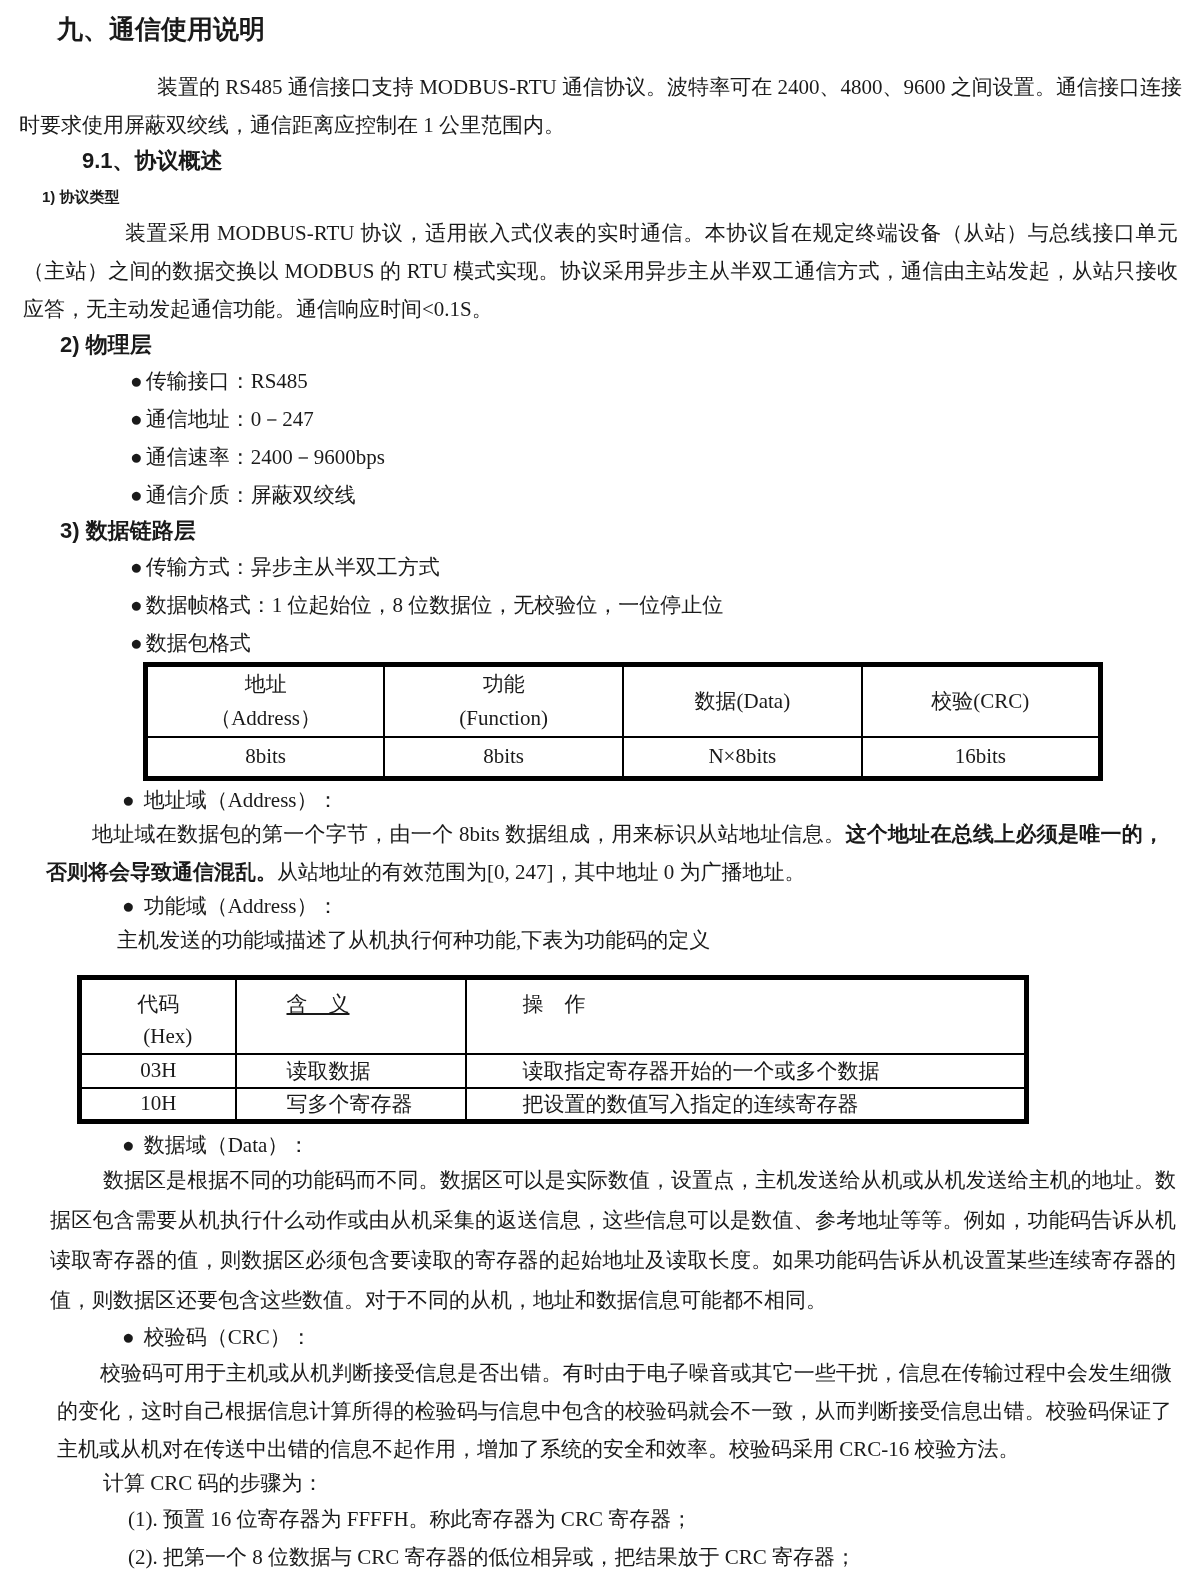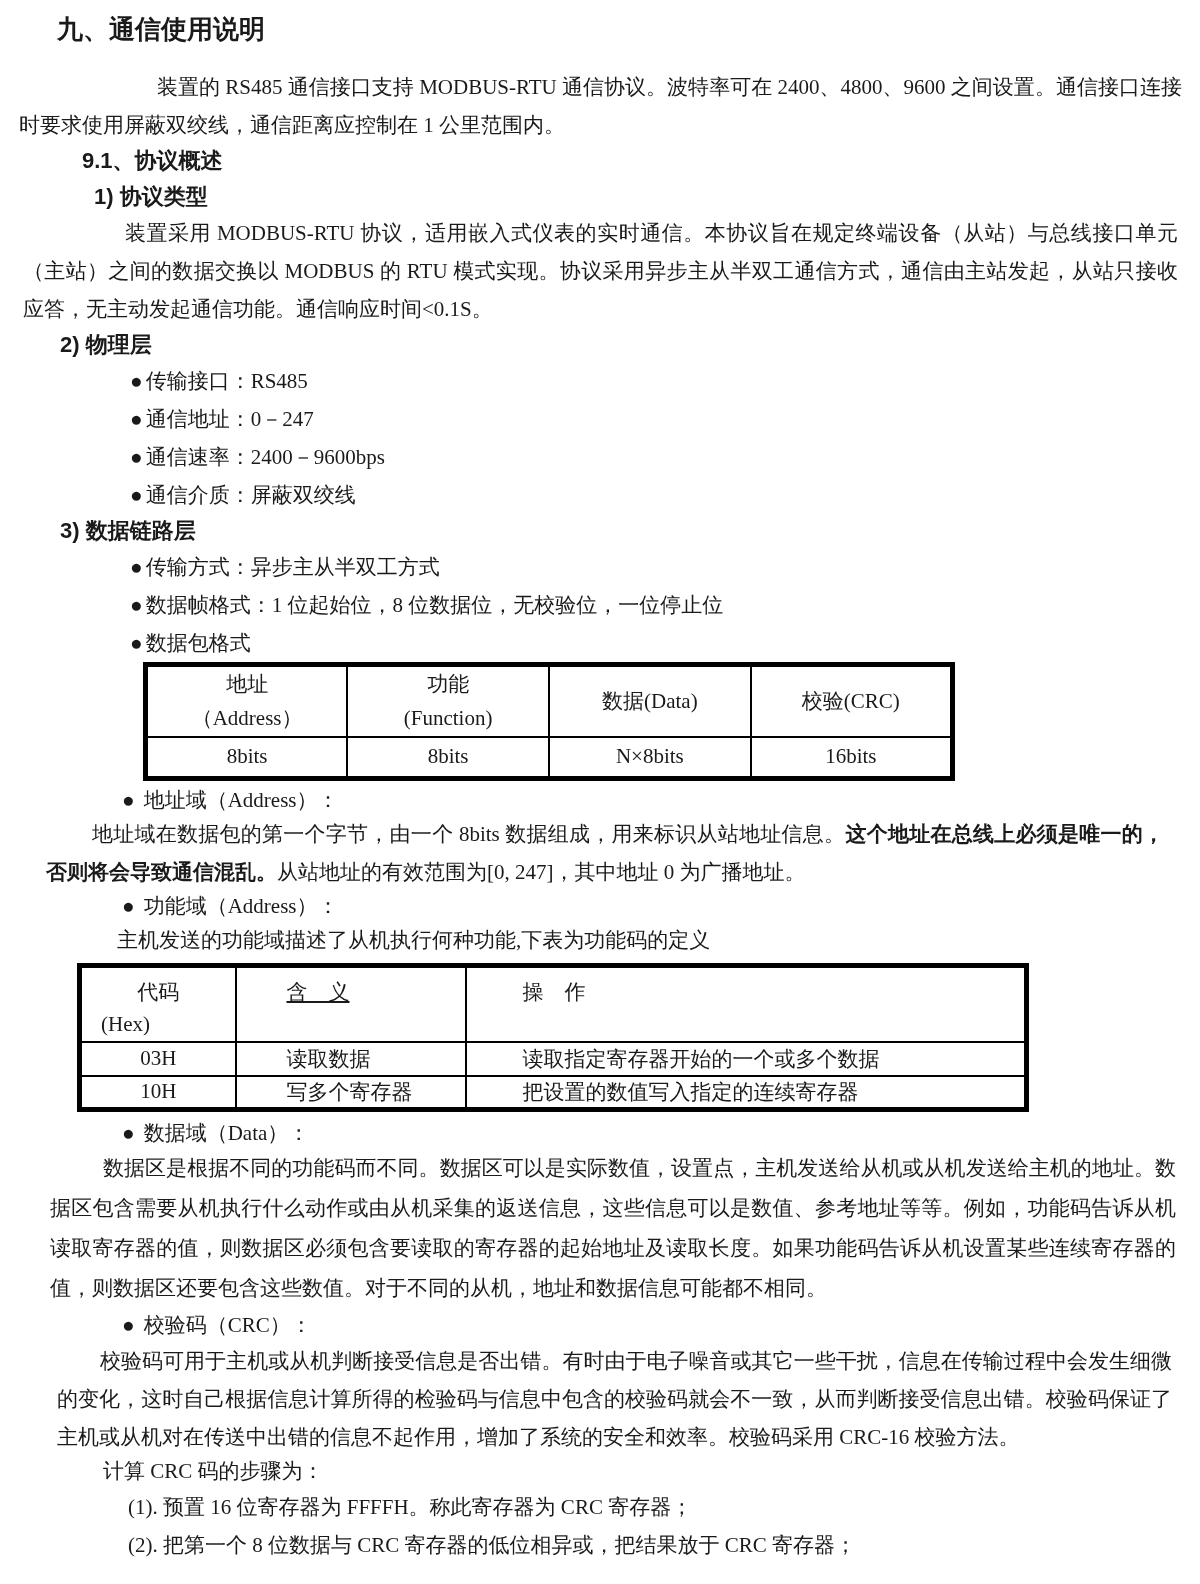--- a/index.html
+++ b/index.html
@@ -7,37 +7,37 @@
   body {
     font-family: "Liberation Serif", "DejaVu Serif", serif;
     color:#1a1a1a;
     font-size:21px;
   }
   .hei { font-family:"Liberation Sans","DejaVu Sans",sans-serif; font-weight:700; }
   .h-line { line-height:30px; }
   .h1 { font-size:26px; margin:14px 0 0 57px; }
   .intro { margin:24px 18px 0 19px; text-indent:138px; line-height:38px; text-align:justify; }
   .h2 { font-size:22px; margin:2px 0 0 82px; }
-  .h3 { font-size:22px; margin:6px 0 0 94px; }
+  .h3 { font-size:15px; margin:6px 0 0 42px; }
   .p-type { margin:2px 22px 0 23px; text-indent:102px; line-height:38px; text-align:justify; }
   .h3b { font-size:22px; margin:2px 0 0 60px; }
   .blist { list-style:none; margin:2px 0 0 130px; }
   .blist li { line-height:38px; }
   .bul { margin-right:3px; }
   .bul-gap { margin-right:9px; }
   .tbl { border-collapse:collapse; border:5px solid #000; table-layout:fixed; font-size:21px; }
   .tbl th, .tbl td { border:2px solid #000; font-weight:400; }
-  .t1 { margin-left:143px; width:812px; }
+  .t1 { margin-left:143px; width:960px; }
   .t1 th { height:72px; text-align:center; line-height:34px; vertical-align:middle; }
   .t1 td { height:42px; text-align:center; }
-  .t2 { margin-left:77px; width:947px; margin-top:8px;border-radius:25px; }
+  .t2 { margin-left:77px; width:947px; margin-top:20px;border-radius:25px; }
   .t2 th { height:76px; vertical-align:top; padding-top:8px; line-height:32px; text-align:left; }
   .t2 td { height:34px; text-align:left; }
   .t2 .code-line { text-align:center; }
-  .t2 .hex-line { text-align:left; padding-left:19px; }
+  .t2 .hex-line { text-align:center; padding-left:19px; }
   .t2 .h-mean { padding-left:50px;text-decoration:underline; }
   .t2 .h-op { padding-left:56px; }
   .t2 .c-code { text-align:center; }
   .t2 .c-mean { padding-left:50px; }
   .t2 .c-op { padding-left:56px; }
   .bullhead { margin-left:122px; line-height:30px; }
   .bh1 { margin-top:4px; }
   .bh2 { margin-top:0; }
   .bh3 { margin-top:6px; }
   .bh4 { margin-top:2px; }

